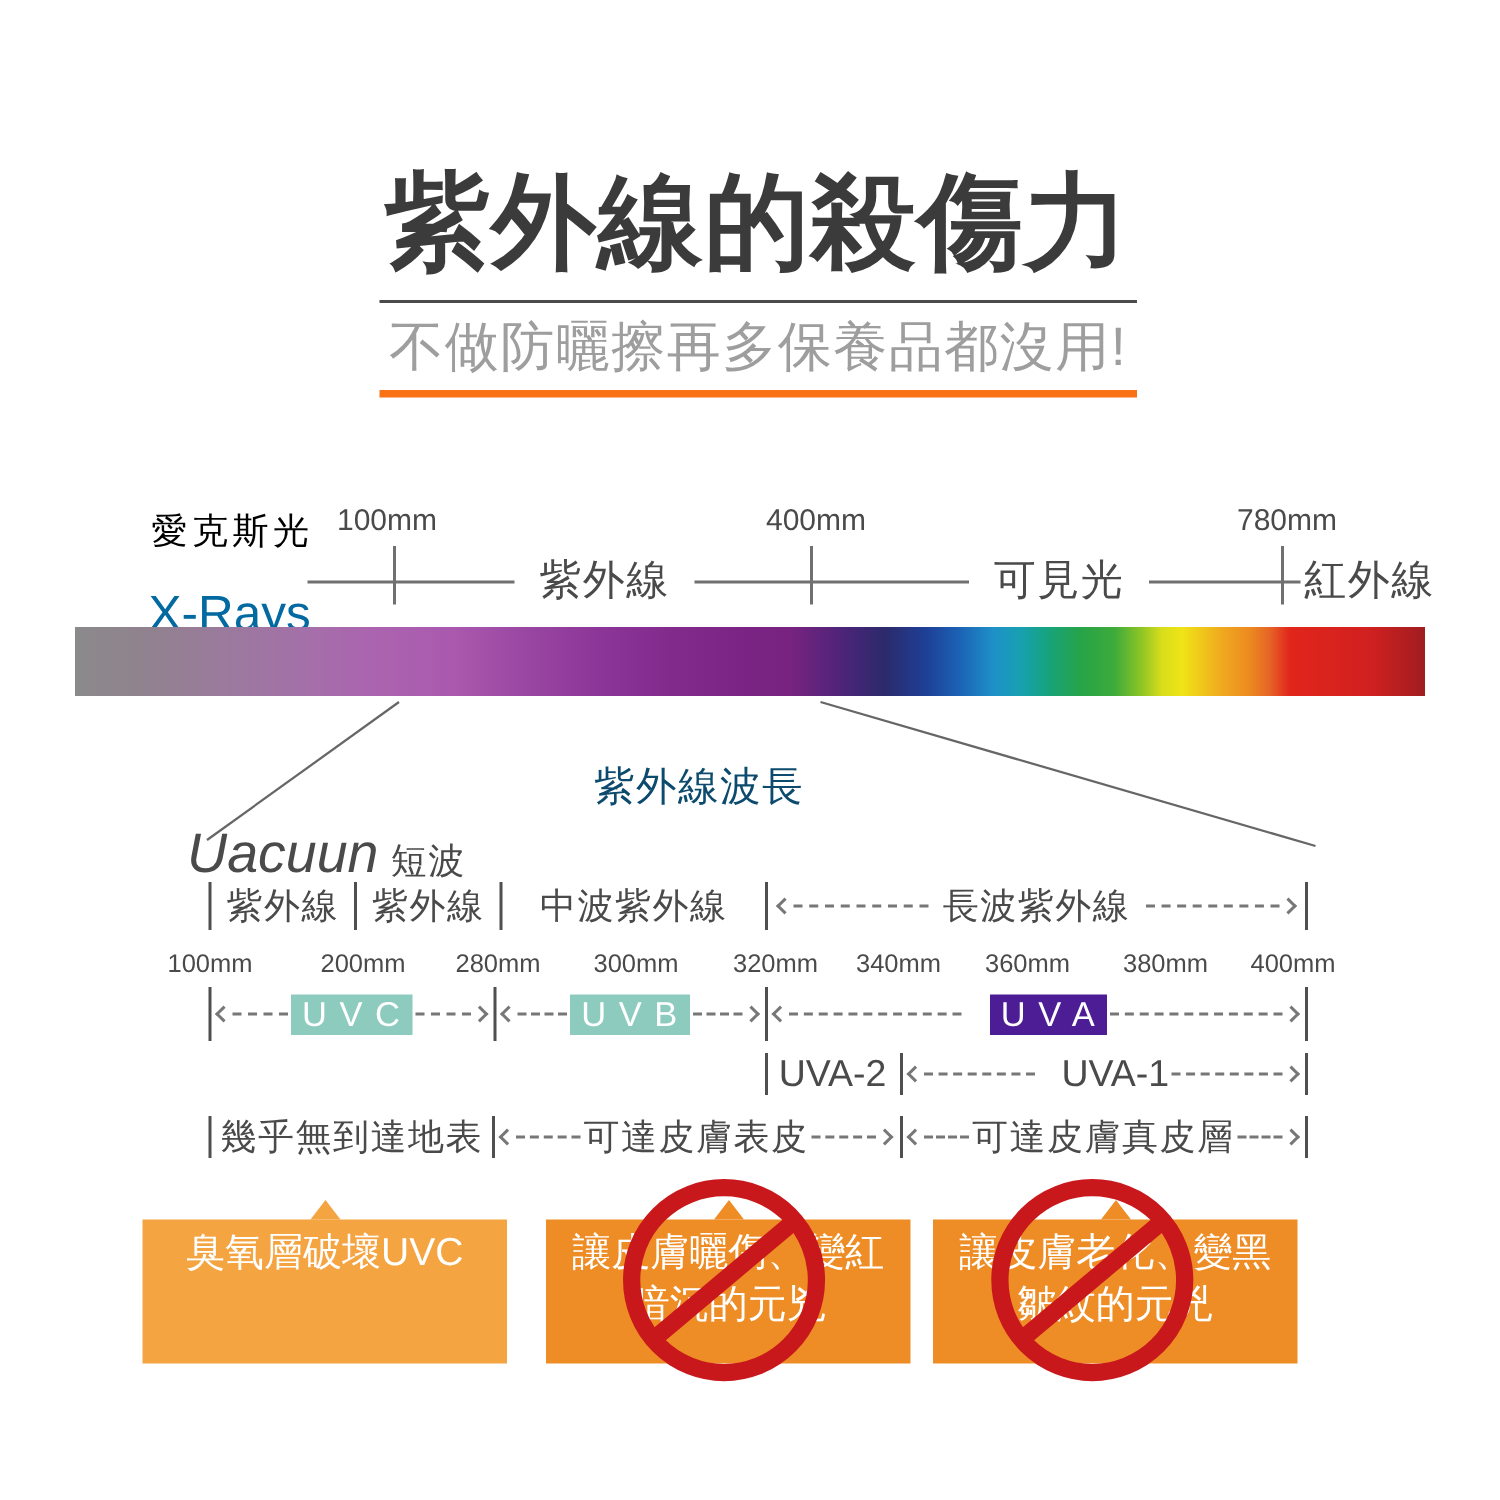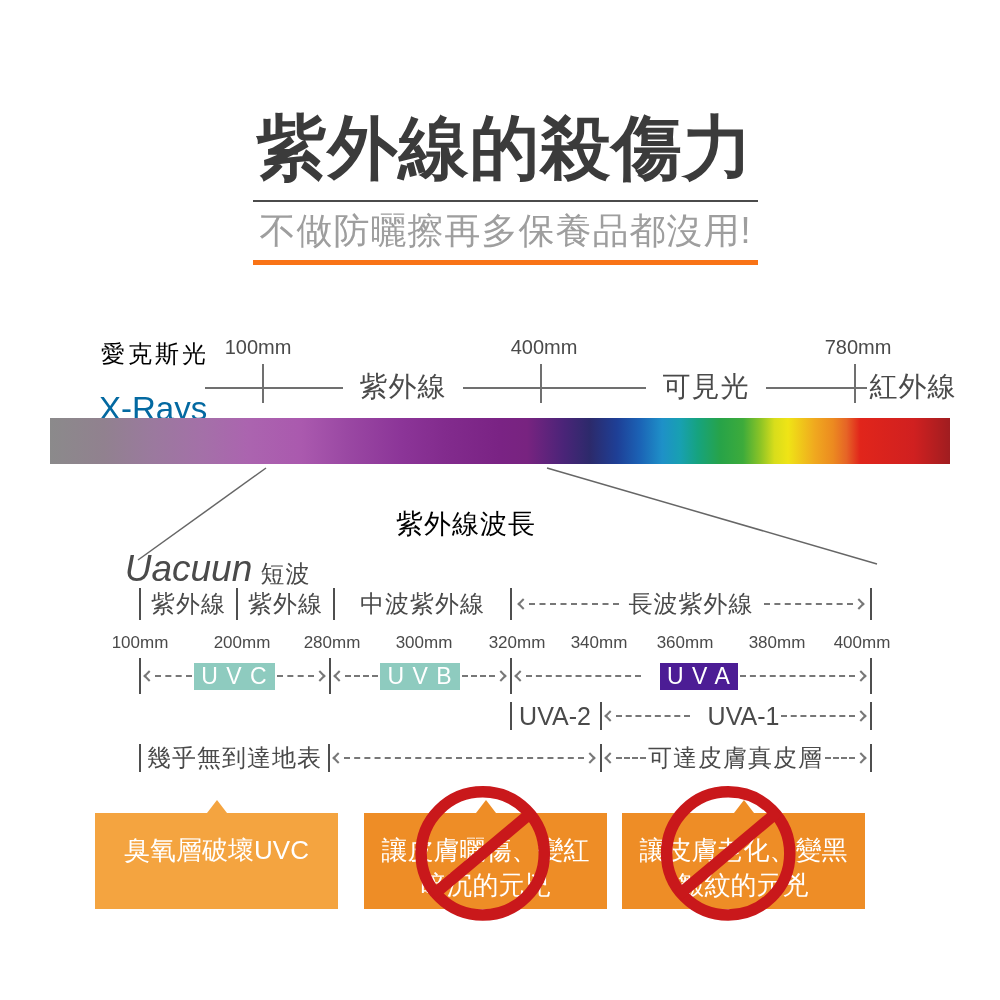--- a/index.html
+++ b/index.html
@@ -23,40 +23,40 @@
   .axis-tick-label{top:336px;width:90px;margin-left:-45px;text-align:center;
         font-size:20px;color:#4A4A4A;}
   .axis-seg-label{top:370px;width:120px;margin-left:-60px;text-align:center;
         font-size:28px;color:#4A4A4A;background:#fff;letter-spacing:1px;line-height:34px;}
 
   
   .spectrum-bar{left:50px;top:418px;width:900px;height:46px;}
 
   
   .uv-title{left:0px;top:506px;width:932px;text-align:center;font-size:27px;
-        color:#000000;letter-spacing:1px;}
+        color:#0c4a6e;letter-spacing:1px;}
   .row{position:absolute;left:140px;width:732px;}
   .vbar{position:absolute;top:0;bottom:0;width:2px;background:#4F4F4F;}
   .seg{position:absolute;top:0;bottom:0;display:flex;align-items:center;justify-content:center;}
   .seg .lab{white-space:nowrap;}
   .cjk24{font-size:24px;color:#4A4A4A;letter-spacing:1px;}
   .lat29{font-size:37px;color:#4A4A4A;font-style:italic;}
   .dashline{flex:1 1 auto;height:0;border-top:2px dashed #777;margin:0 2px;}
   .chev{flex:none;width:6px;height:6px;border:0 solid #777;}
   .chev.l{border-left-width:2px;border-bottom-width:2px;transform:rotate(45deg);margin-left:3px;}
   .chev.r{border-right-width:2px;border-top-width:2px;transform:rotate(45deg);margin-right:3px;}
   .seg .gap{padding:0 8px;}
   .scale-label{position:absolute;top:0;width:90px;text-align:center;font-size:17px;color:#4A4A4A;}
   .uvbox{flex:none;color:#fff;font-size:23px;letter-spacing:1px;height:27px;line-height:27px;
         padding:0 7px;text-align:center;white-space:nowrap;}
   .uva-label{font-size:25px;color:#4A4A4A;}
 
   
   .callout{top:813px;width:243px;height:96px;color:#fff;text-align:center;
-        font-size:26px;letter-spacing:0;line-height:35px;padding-top:20px;
+        font-size:26px;letter-spacing:0;line-height:35px;padding-top:4px;
         box-sizing:border-box;}
   .callout .pointer{position:absolute;top:-13px;left:50%;margin-left:-10px;width:0;height:0;
         border-left:10px solid transparent;border-right:10px solid transparent;
         border-bottom:13px solid currentColor;}
   .overlay{left:0;top:0;width:1000px;height:1000px;pointer-events:none;}
 </style>
 </head>
 <body>
 
 <div class="page">
@@ -179,20 +179,21 @@
     <div class="vbar" style="left:-1px"></div>
     <div class="vbar" style="left:188px"></div>
     <div class="vbar" style="left:460px"></div>
     <div class="vbar" style="left:730px"></div>
     <div class="seg" style="left:1px;width:187px">
       <span class="lab cjk24">幾乎無到達地表</span>
     </div>
     <div class="seg" style="left:191px;width:266px">
       <span class="chev l"></span>
       <span class="dashline"></span>
+      <span class="lab cjk24">可達皮膚表皮</span>
       <span class="dashline"></span>
       <span class="chev r"></span>
     </div>
     <div class="seg" style="left:463px;width:265px">
       <span class="chev l"></span>
       <span class="dashline"></span>
       <span class="lab cjk24">可達皮膚真皮層</span>
       <span class="dashline"></span>
       <span class="chev r"></span>
     </div>

